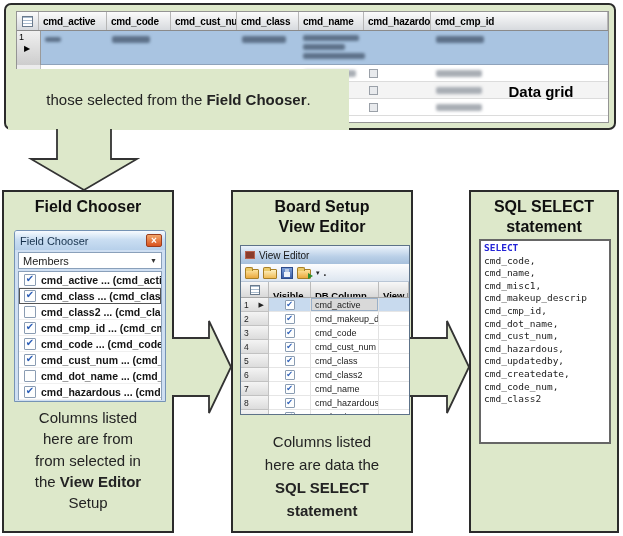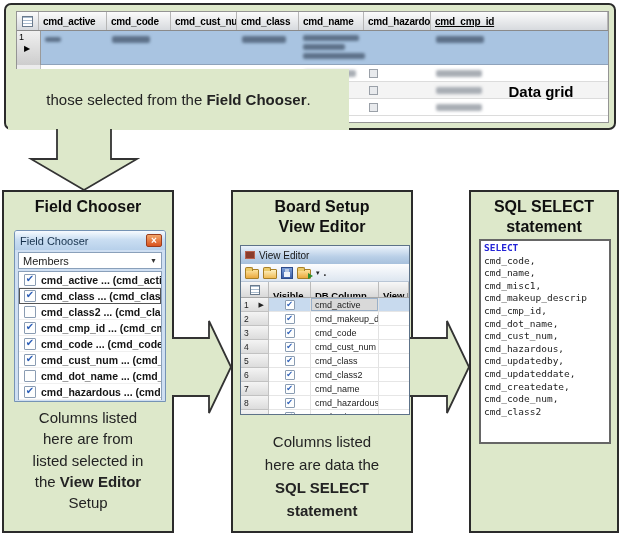--- a/index.html
+++ b/index.html
@@ -133,21 +133,21 @@
         <div class="dg-corner">
           <div class="sheet-icon"></div>
         </div>
         <div id="dg-cols" style="display:flex;">
             <div class="dg-col" style="width: 68px;">cmd_active</div>
             <div class="dg-col" style="width: 64px;">cmd_code</div>
             <div class="dg-col" style="width: 66px;">cmd_cust_num</div>
             <div class="dg-col" style="width: 62px;">cmd_class</div>
             <div class="dg-col" style="width: 65px;">cmd_name</div>
             <div class="dg-col" style="width: 67px;">cmd_hazardous</div>
-            <div class="dg-col" style="width: 177px; text-decoration: underline;">cmd_cmp_id</div>
+            <div class="dg-col" style="width: 177px;">cmd_cmp_id</div>
           </div>
       </div>
       <div class="dg-row1">
         <div class="dg-rowhead">
           <span class="dg-rownum">1</span>
           <span class="dg-rowarrow">▶</span>
         </div>
         <div class="dg-row1-body">
           <div class="blob" style="left:4px;top:6px;width:16px;height:5px;"></div>
           <div class="blob" style="left:71px;top:5px;width:38px;height:7px;"></div>
@@ -237,21 +237,21 @@
           </div>
           <div class="fc-item">
             <span class="cb on"></span>
             <span>cmd_hazardous ... (cmd_</span>
           </div>
         </div>
     </div>
     <div class="panel-caption" id="cap-left">
         <div><span>Columns listed</span></div>
         <div><span>here are from</span></div>
-        <div><span>listed selected in</span></div>
+        <div><span>from selected in</span></div>
         <div><span>the </span><span class="b">View Editor</span></div>
         <div><span>Setup</span></div>
       </div>
   </div>
 
   <div class="panel p-mid">
     <div class="panel-heading" id="h-mid">
         <div>Board Setup</div>
         <div>View Editor</div>
       </div>
@@ -371,21 +371,20 @@
       <div id="sql-lines">
           <div>cmd_code,</div>
           <div>cmd_name,</div>
           <div>cmd_misc1,</div>
           <div>cmd_makeup_descrip</div>
           <div>cmd_cmp_id,</div>
           <div>cmd_dot_name,</div>
           <div>cmd_cust_num,</div>
           <div>cmd_hazardous,</div>
           <div>cmd_updatedby,</div>
-          <div>cmd_updateddate,</div>
           <div>cmd_createdate,</div>
           <div>cmd_code_num,</div>
           <div>cmd_class2</div>
         </div>
     </div>
   </div>
 
   <svg class="arrow-svg" style="left:171px;top:319px;" width="62" height="98" viewBox="0 0 62 98">
     <path d="M1,19 L38,19 L38,2 L60,48 L38,94 L38,77 L1,77"></path>
   </svg>

